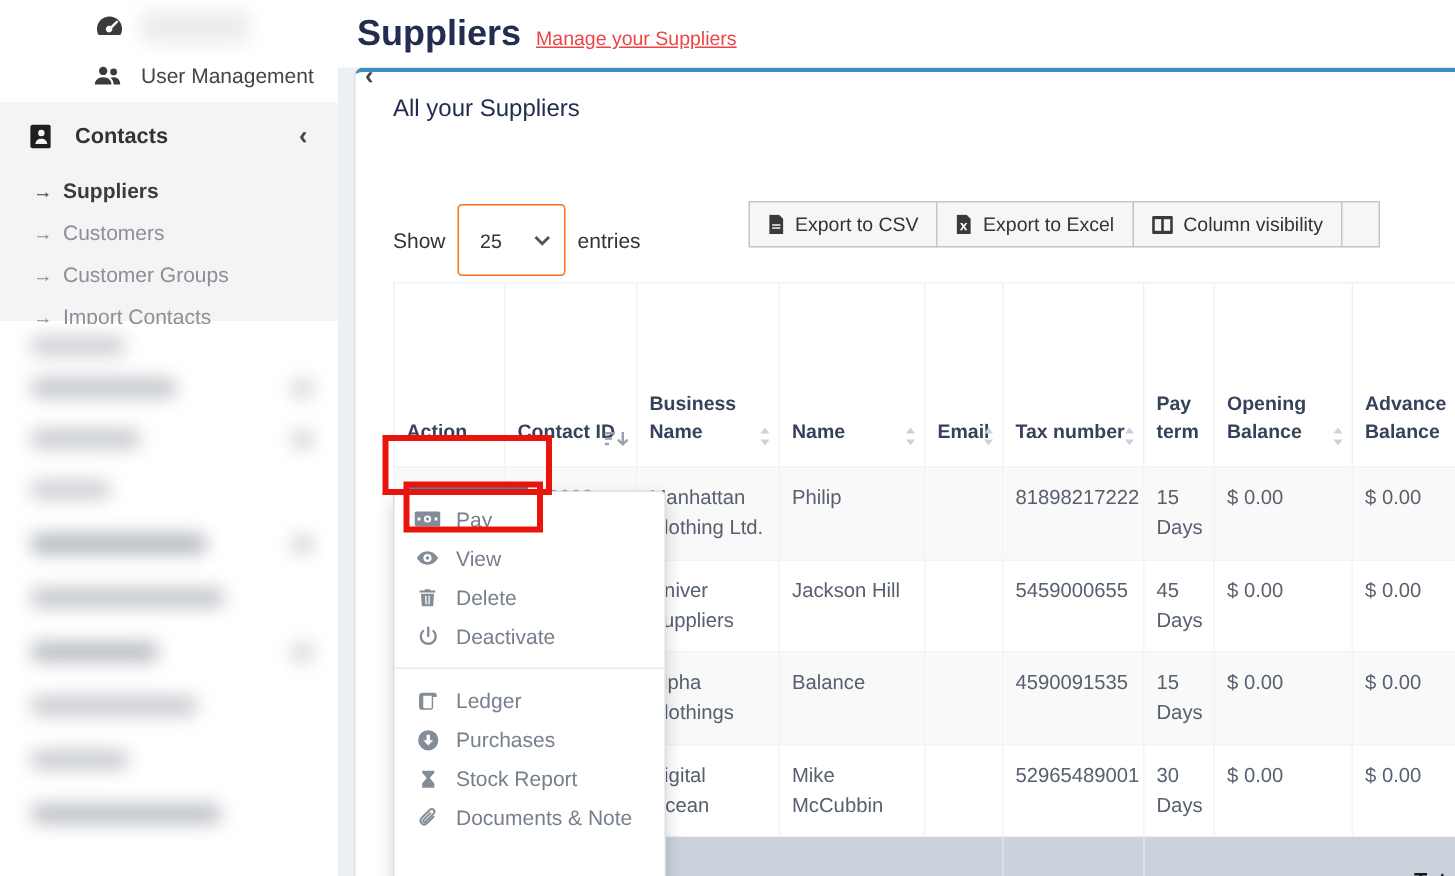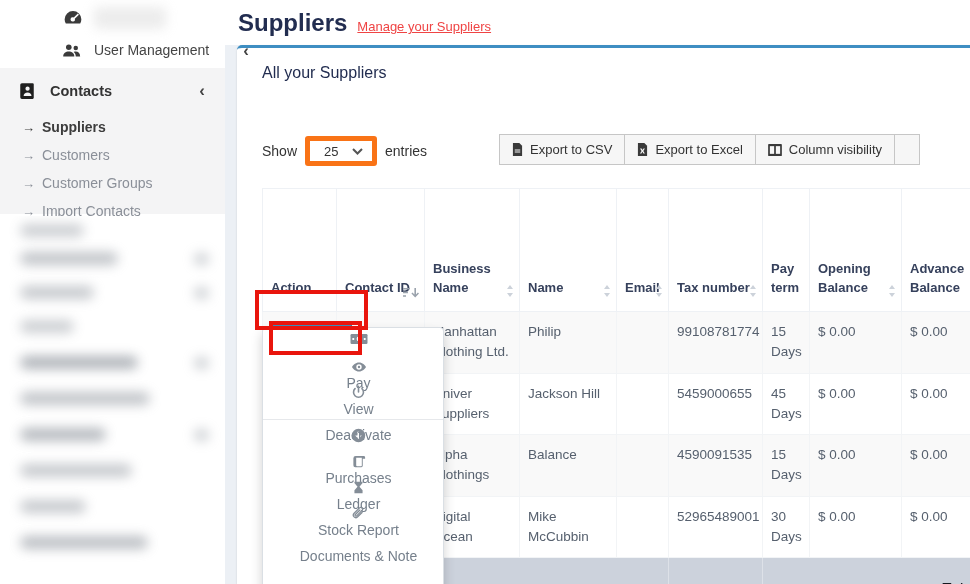--- a/index.html
+++ b/index.html
@@ -33,21 +33,21 @@
                display:flex;align-items:baseline;padding-left:13px;box-sizing:border-box;}
   .page-title{font-size:24px;font-weight:bold;color:#222d50;margin:0;line-height:45px;}
   .page-subtitle{font-size:13px;color:#ef4444;margin-left:10px;text-decoration:underline;}
 
   .card{position:absolute;left:237px;top:45px;width:900px;height:536px;background:#fff;
         border-top:3px solid #3e8ec2;border-radius:5px 5px 0 0;box-shadow:0 1px 2px rgba(0,0,0,.15);}
   .card-heading{position:absolute;left:25px;top:16px;font-size:16px;font-weight:normal;color:#222d50;}
 
   .show-entries{position:absolute;left:25px;top:88px;display:flex;align-items:center;gap:8px;
                 font-size:14px;color:#333;}
-  .select{width:72px;height:30px;border:5px solid #f97316;border-radius:3px;background:#fff;
+  .select{width:72px;height:48px;border:1px solid #f97316;border-radius:3px;background:#fff;
           display:flex;align-items:center;justify-content:space-between;padding:0 9px 0 14px;
           box-sizing:border-box;font-size:13px;color:#333;cursor:pointer;}
 
   .export-group{position:absolute;left:263px;top:86px;display:flex;}
   .exp-btn{display:flex;align-items:center;gap:7px;height:31px;padding:0 12px;margin-left:-1px;
            background:#f6f6f6;border:1px solid #c6c6c6;font-size:13px;color:#333;cursor:pointer;
            font-family:inherit;white-space:nowrap;}
   .exp-icon{color:#3a3a3a;}
 
   
@@ -68,22 +68,22 @@
 
   .actions-btn{display:inline-flex;align-items:center;gap:5px;background:#3c8dbc;color:#fff;
                border:1px solid #367fa9;border-radius:3px;font-size:12px;font-weight:bold;
                padding:5px 10px;cursor:pointer;font-family:inherit;}
   .caret{font-size:10px;line-height:1;}
 
   
   .dropdown{position:absolute;left:262px;top:327px;width:180px;height:261px;background:#fff;
             border:1px solid #dadfe4;border-radius:4px;box-shadow:0 6px 12px rgba(0,0,0,.18);
             padding:5px 0;box-sizing:content-box;z-index:50;}
-  .dd-item{display:flex;align-items:center;height:26px;padding:0 2px 0 13px;gap:24px;
-           font-size:14px;color:#76808c;cursor:pointer;flex-direction:column;}
+  .dd-item{display:flex;align-items:center;height:26px;padding:0 2px 0 13px;gap:10px;
+           font-size:14px;color:#76808c;cursor:pointer;}
   .dd-icon{width:18px;color:#848d97;flex:0 0 18px;display:flex;justify-content:center;}
   .dd-divider{height:1px;background:#e6e8eb;margin:8px 0;}
 
   
   .red-rect{position:absolute;border:4px solid #e9150d;box-sizing:border-box;z-index:100;pointer-events:none;}
   .rect-a{left:255px;top:290px;width:113px;height:40px;}
   .rect-b{left:269px;top:321px;width:93px;height:34px;}
 </style>
 </head>
 <body>
@@ -282,21 +282,21 @@
         <tbody>
           <tr>
             <td><button class="actions-btn">
                   <span>Actions</span>
                   <span class="caret">▼</span>
                 </button></td>
             <td>CO0003</td>
             <td>Manhattan Clothing Ltd.</td>
             <td>Philip</td>
             <td></td>
-            <td class="nowrap">99108781774</td>
+            <td class="nowrap">81898217222</td>
             <td>15 Days</td>
             <td>$ 0.00</td>
             <td>$ 0.00</td>
           </tr>
           <tr>
             <td><button class="actions-btn">
                   <span>Actions</span>
                   <span class="caret">▼</span>
                 </button></td>
             <td></td>
@@ -364,45 +364,53 @@
     <div class="dd-item">
       <span class="dd-icon">
         <svg width="16" height="16" viewBox="0 0 16 16" fill="currentColor">
             <path d="M8 3.5C4.5 3.5 2 6 1 8c1 2 3.5 4.5 7 4.5S14 10 15 8c-1-2-3.5-4.5-7-4.5zm0 7.2a2.7 2.7 0 110-5.4 2.7 2.7 0 010 5.4zm0-1.5a1.2 1.2 0 100-2.4 1.2 1.2 0 000 2.4z"></path>
           </svg>
       </span>
         <span>View</span>
     </div>
     <div class="dd-item">
       <span class="dd-icon">
+        <svg width="14" height="15" viewBox="0 0 16 16" fill="currentColor">
+            <path d="M6 1.5h4l.4 1H14V4H2V2.5h3.6l.4-1zM3 5h10l-.7 9.5H3.7L3 5zm3.2 1.5l.2 6.5h1l-.2-6.5h-1zm2.6 0l-.2 6.5h1l.2-6.5h-1z"></path>
+          </svg>
+      </span>
+        <span>Delete</span>
+    </div>
+    <div class="dd-item">
+      <span class="dd-icon">
         <svg width="15" height="15" viewBox="0 0 16 16" fill="none" stroke="currentColor" stroke-width="1.7" stroke-linecap="round">
             <path d="M8 1.5v6M4.3 3.9a5.3 5.3 0 107.4 0"></path>
           </svg>
       </span>
         <span>Deactivate</span>
     </div>
     <div class="dd-divider"></div>
     <div class="dd-item">
       <span class="dd-icon">
+        <svg width="16" height="15" viewBox="0 0 16 16" fill="currentColor">
+            <path d="M4.5 2H13a1.5 1.5 0 011.5 1.5V5H12v7.5A1.5 1.5 0 0110.5 14H4a2 2 0 01-2-2V4.5A2.5 2.5 0 014.5 2zM5 4v8a1 1 0 001 1h4.3a.7.7 0 00.7-.7V4H5z"></path>
+          </svg>
+      </span>
+        <span>Ledger</span>
+    </div>
+    <div class="dd-item">
+      <span class="dd-icon">
         <svg width="15" height="15" viewBox="0 0 16 16" fill="currentColor">
             <path d="M8 .8A7.2 7.2 0 108 15.2 7.2 7.2 0 008 .8zm1.2 3.2v4h2.3L8 11.8 4.5 8h2.3V4h2.4z"></path>
           </svg>
       </span>
         <span>Purchases</span>
     </div>
     <div class="dd-item">
       <span class="dd-icon">
-        <svg width="16" height="15" viewBox="0 0 16 16" fill="currentColor">
-            <path d="M4.5 2H13a1.5 1.5 0 011.5 1.5V5H12v7.5A1.5 1.5 0 0110.5 14H4a2 2 0 01-2-2V4.5A2.5 2.5 0 014.5 2zM5 4v8a1 1 0 001 1h4.3a.7.7 0 00.7-.7V4H5z"></path>
-          </svg>
-      </span>
-        <span>Ledger</span>
-    </div>
-    <div class="dd-item">
-      <span class="dd-icon">
         <svg width="13" height="15" viewBox="0 0 16 16" fill="currentColor">
             <path d="M3 1h10v1.6l-3.8 4.4L13 11.4V15H3v-3.6l3.8-4.4L3 2.6V1z"></path>
           </svg>
       </span>
         <span>Stock Report</span>
     </div>
     <div class="dd-item">
       <span class="dd-icon">
         <svg width="15" height="15" viewBox="0 0 16 16" fill="none" stroke="currentColor" stroke-width="1.4" stroke-linecap="round">
             <path d="M11.8 6.9l-4.9 4.9a2.7 2.7 0 01-3.8-3.8l6-6a1.9 1.9 0 012.7 2.7l-5.8 5.8a.95.95 0 01-1.35-1.35l4.8-4.8"></path>

